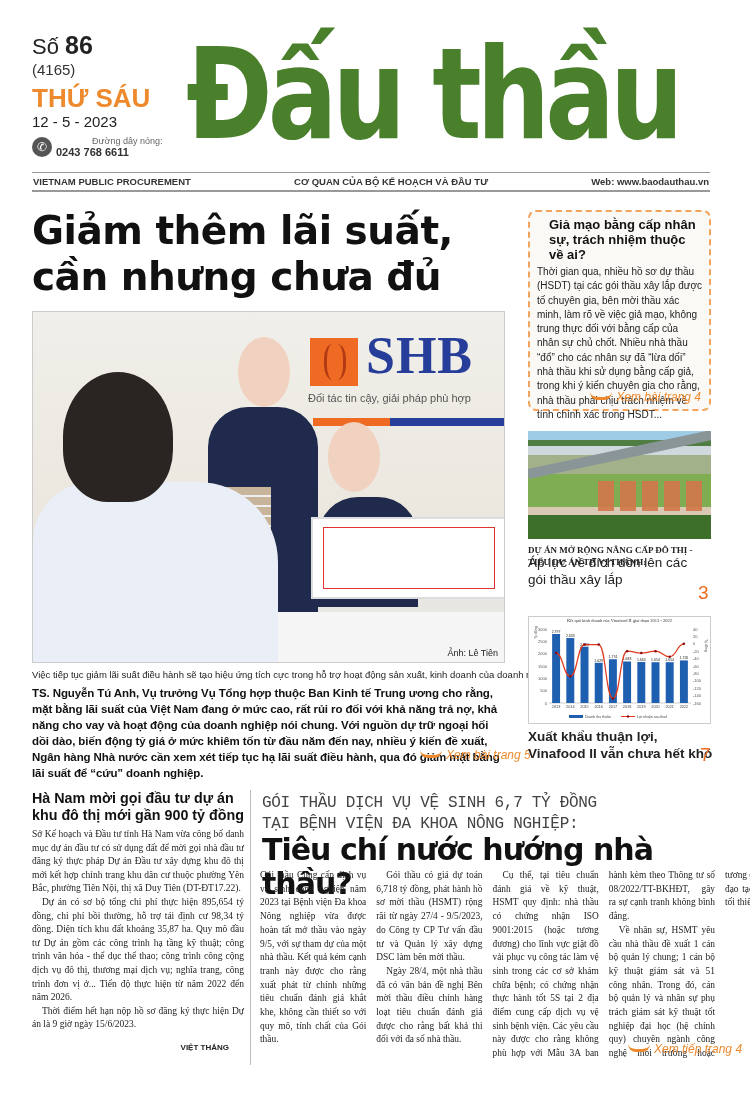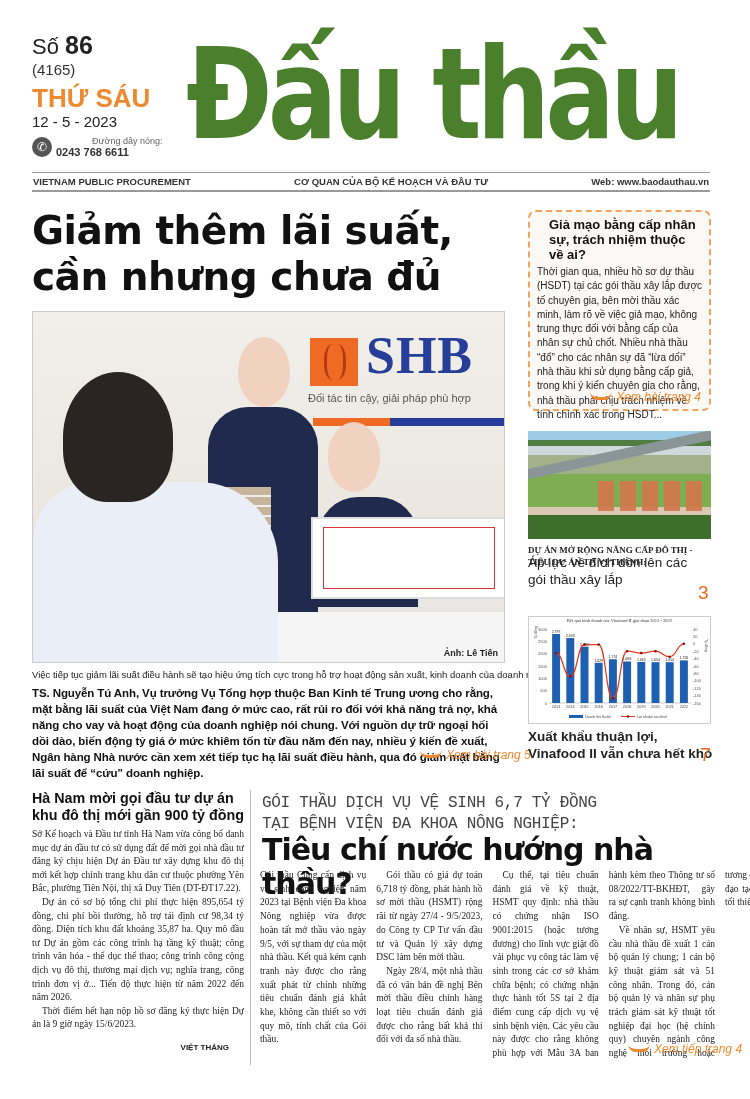--- a/index.html
+++ b/index.html
@@ -35,21 +35,21 @@
   .lead-photo .man-head { position: absolute; left: 30px; top: 60px; width: 110px; height: 130px; background: #2a2522; border-radius: 50% 50% 40% 40%; }
   .lead-photo .man-body { position: absolute; left: 0; top: 170px; width: 245px; height: 190px; background: #e9eef7; border-radius: 60px 80px 0 0; }
   .lead-photo .w1 { position: absolute; left: 175px; top: 95px; width: 110px; height: 220px; background: #1f2a4d; border-radius: 40px 40px 0 0; }
   .lead-photo .w1h { position: absolute; left: 205px; top: 25px; width: 52px; height: 70px; background: #f1d1bf; border-radius: 50%; }
   .lead-photo .w2 { position: absolute; left: 285px; top: 185px; width: 100px; height: 110px; background: #1f2a4d; border-radius: 40px 40px 0 0; }
   .lead-photo .w2h { position: absolute; left: 295px; top: 110px; width: 52px; height: 70px; background: #f1d1bf; border-radius: 50%; }
   .lead-photo .money { position: absolute; left: 168px; top: 175px; width: 70px; height: 60px; background: repeating-linear-gradient(180deg, #c8b49a 0 8px, #eee 8px 10px); }
   .lead-photo .screen { position: absolute; left: 278px; top: 205px; width: 195px; height: 82px; background: #fff; border: 2px solid #ddd; }
   .lead-photo .screen::before { content: ""; position: absolute; left: 10px; top: 8px; width: 170px; height: 60px; border: 1px solid #d33; }
   .lead-photo .desk { position: absolute; left: 0; top: 300px; width: 473px; height: 52px; background: #f5f5f5; }
-  .lead-photo .credit { position: absolute; right: 6px; bottom: 4px; font-size: 9px; font-weight: bold; color: #222; margin-left: 15px; }
+  .lead-photo .credit { position: absolute; right: 6px; bottom: 4px; font-size: 9px; font-weight: normal; color: #222; margin-left: 15px; }
 
   .lead-caption { position: absolute; left: 32px; top: 668px; width: 480px; font-size: 9.5px; color: #222; line-height: 13px; white-space: nowrap; }
   .lead-sapo { position: absolute; left: 32px; top: 685px; width: 475px; font-size: 11.5px; font-weight: bold; line-height: 16px; color: #111; letter-spacing: -0.1px; }
   .more { color: #ee8a2e; font-style: italic; font-size: 12px; white-space: nowrap; }
   .more .arr { display: inline-block; width: 22px; height: 8px; border-bottom: 3px solid #ee8a2e; border-radius: 0 0 12px 12px; margin-right: 4px; vertical-align: middle; position: relative; top: -2px; }
   .lead-more { position: absolute; left: 420px; top: 748px; }
 
   
   .sidebox { position: absolute; left: 528px; top: 210px; width: 183px; height: 201px; border: 2px dashed #f2a45c; border-radius: 8px; background: #fbf9f5; padding: 5px 7px; }
   .sidebox h3 { font-size: 13px; font-weight: bold; line-height: 15px; color: #111; margin-left: 12px; }
@@ -225,21 +225,21 @@
       <text x="108" y="101" font-size="3.5" fill="#444">Lợi nhuận sau thuế</text>
       <text x="8" y="22" font-size="3.5" fill="#444" transform="rotate(-90 8 22)">Tỷ đồng</text>
       <text x="176" y="22" font-size="3.5" fill="#444" transform="rotate(90 176 22)">Tỷ đồng</text>
     </svg>
 </div>
 <div class="t2-title">Xuất khẩu thuận lợi, Vinafood II vẫn chưa hết khó</div>
 <div class="pageno" style="left:700px; top:744px;">7</div>
 
 <div class="hn-title">Hà Nam mời gọi đầu tư dự án khu đô thị mới gần 900 tỷ đồng</div>
 <div class="hn-body">
-  <p>Sở Kế hoạch và Đầu tư tỉnh Hà Nam vừa công bố danh mục dự án đầu tư có sử dụng đất để mời gọi nhà đầu tư đăng ký chịu hiện Dự án Đầu tư xây dựng khu đô thị mới kết hợp chỉnh trang khu dân cư thuộc phường Yên Bắc, phường Tiên Nội, thị xã Duy Tiên (DT-ĐT17.22).</p>
+  <p>Sở Kế hoạch và Đầu tư tỉnh Hà Nam vừa công bố danh mục dự án đầu tư có sử dụng đất để mời gọi nhà đầu tư đăng ký thực pháp Dự án Đầu tư xây dựng khu đô thị mới kết hợp chỉnh trang khu dân cư thuộc phường Yên Bắc, phường Tiên Nội, thị xã Duy Tiên (DT-ĐT17.22).</p>
   <p>Dự án có sơ bộ tổng chi phí thực hiện 895,654 tỷ đồng, chi phí bồi thường, hỗ trợ tái định cư 98,34 tỷ đồng. Diện tích khu đất khoảng 35,87 ha. Quy mô đầu tư Dự án gồm các công trình hạ tầng kỹ thuật; công trình văn hóa - thể dục thể thao; công trình công cộng dịch vụ đô thị, thương mại dịch vụ; nghĩa trang, công trình đơn vị ở... Tiến độ thực hiện từ năm 2022 đến năm 2026.</p>
   <p>Thời điểm hết hạn nộp hồ sơ đăng ký thực hiện Dự án là 9 giờ ngày 15/6/2023.</p>
 </div>
 <div class="hn-author">VIỆT THẮNG</div>
 <div class="vline"></div>
 
 <div class="hv-kicker">
   <span>GÓI THẦU DỊCH VỤ VỆ SINH 6,7 TỶ ĐỒNG</span><br>
   <span>TẠI BỆNH VIỆN ĐA KHOA NÔNG NGHIỆP:</span>
 </div>

